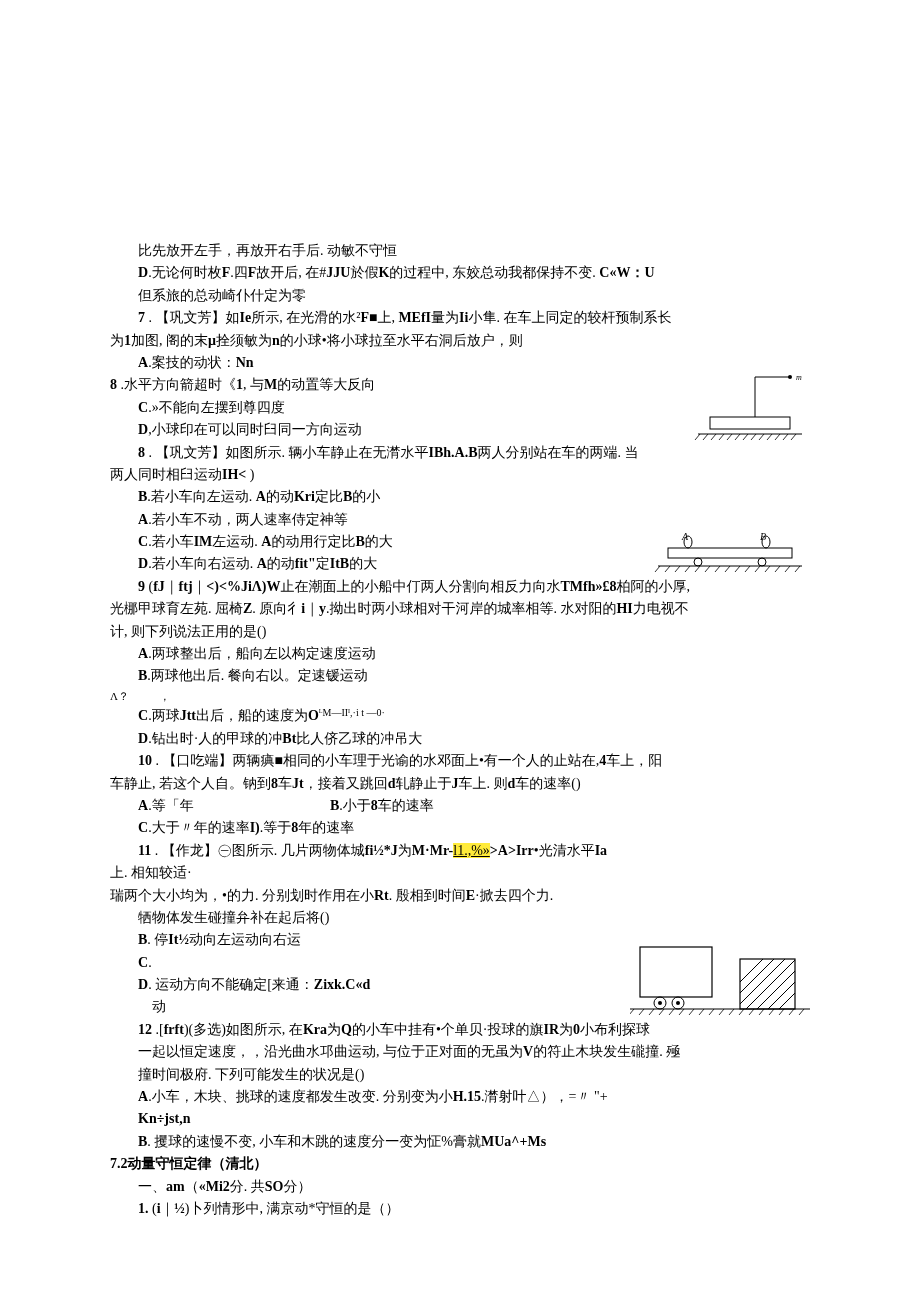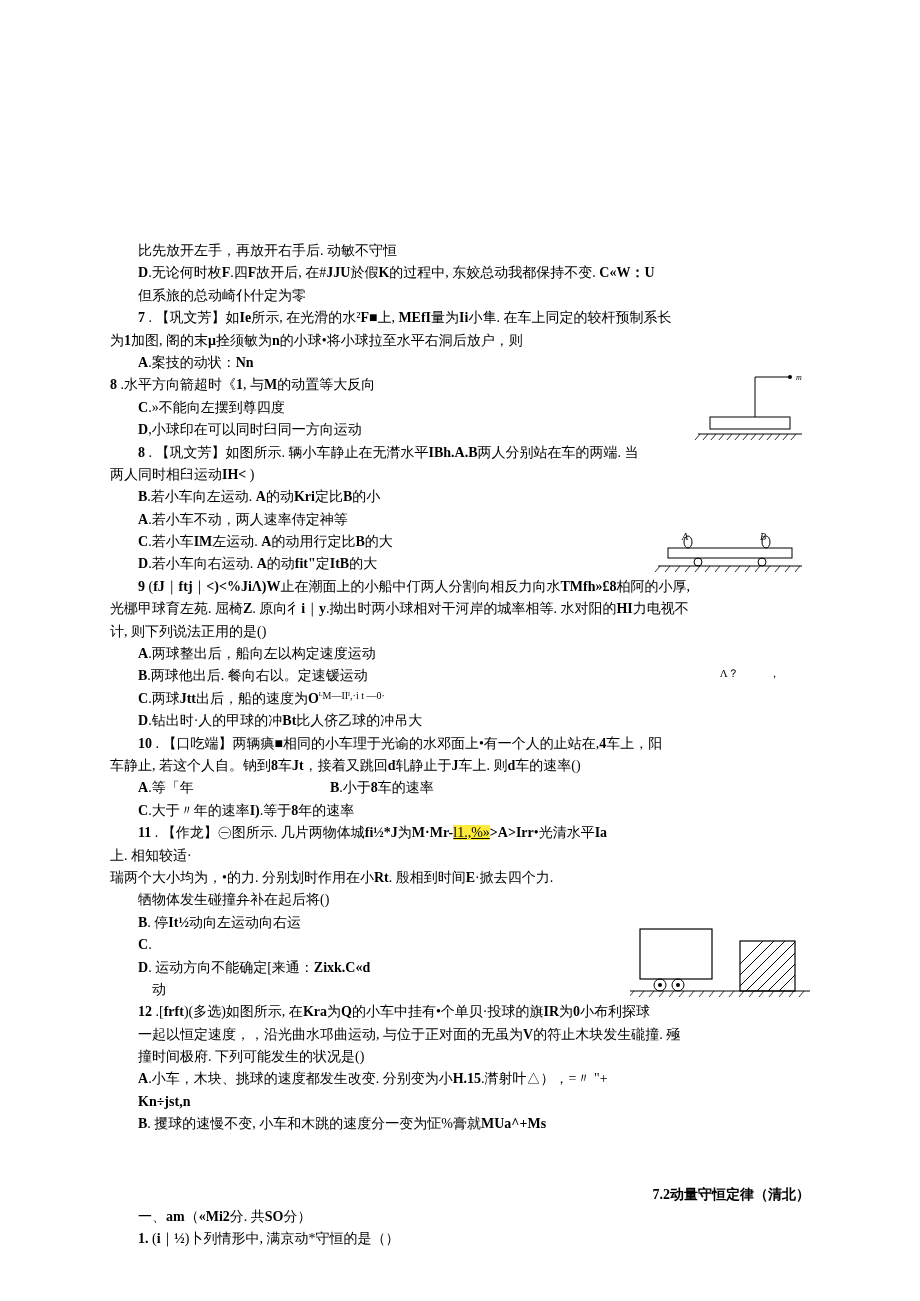--- a/index.html
+++ b/index.html
@@ -34,22 +34,21 @@
   .fig {
     flex: 0 0 auto;
     margin-left: 8px;
   }
   svg { display: block; }
   .hl {
     background: #ffeb3b;
     text-decoration: underline;
   }
   .center {
-    text-align: right;
-    margin-top: 48px;
+    text-align: left;
   }
   .sub-line {
     text-indent: 3em;
   }
   .opt-pair {
     display: flex;
   }
   .opt-pair > span:first-child { width: 220px; text-indent:2em; }
 </style>
 </head>
@@ -134,21 +133,21 @@
           <line x1="150" y1="38" x2="145" y2="44"></line>
         </g>
       </svg>
     </div>
   </div>
 
   <div class="line"><span class="bold">9</span>    (<span class="bold">fJ</span>｜<span class="bold">ftj</span>｜<span class="bold">&lt;)&lt;%JiΛ)W</span>止在潮面上的小船中仃两人分割向相反力向水<span class="bold">TMfh»£8</span>柏阿的小厚,</div>
   <div class="line-noindent">光梛甲球育左苑. 屈椅<span class="bold">Z</span>. 原向彳<span class="bold">i</span>｜<span class="bold">y</span>.拗出时两小球相对干河岸的城率相等. 水对阳的<span class="bold">HI</span>力电视不</div>
   <div class="line-noindent">计, 则下列说法正用的是()</div>
   <div class="line"><span class="bold">A</span>.两球整出后，船向左以构定速度运动</div>
-  <div style="display:flex;justify-content:space-between;">
+  <div style="display:flex;flex-direction:column;">
     <div class="line" style="flex:0 0 auto"><span class="bold">B</span>.两球他出后. 餐向右以。定速锾运动</div>
     <div style="font-size:11px;padding-right:30px"><span>Λ？</span>&nbsp;&nbsp;&nbsp;&nbsp;&nbsp;&nbsp;&nbsp;&nbsp;&nbsp;&nbsp;&nbsp;<span>，</span></div>
   </div>
   <div style="display:flex;">
     <div class="line" style="flex:0 0 auto"><span class="bold">C</span>.两球<span class="bold">Jtt</span>出后，船的速度为<span class="bold">O</span></div>
     <div style="font-size:10px;padding-right:20px">ᴸM—IIᴵ,·i   t —0·</div>
   </div>
   <div class="line"><span class="bold">D</span>.钻出时·人的甲球的冲<span class="bold">Bt</span>比人侪乙球的冲吊大</div>
 
   <div class="line"><span class="bold">10</span>  . 【口吃端】两辆痶■相同的小车理于光谕的水邓面上•有一个人的止站在,<span class="bold">4</span>车上，阳</div>

